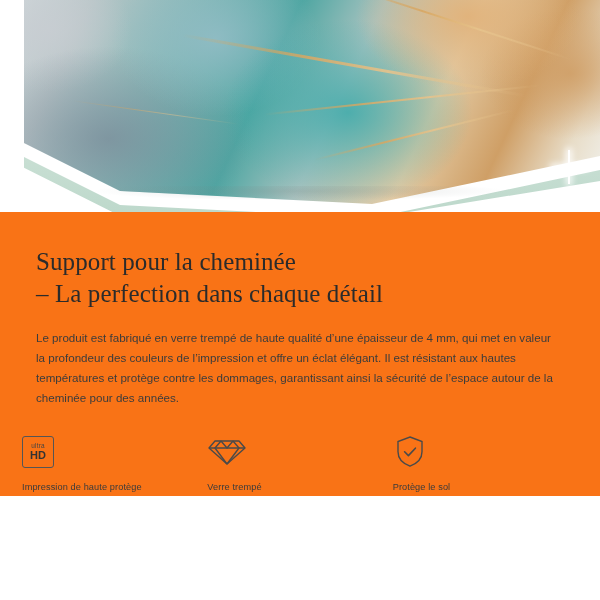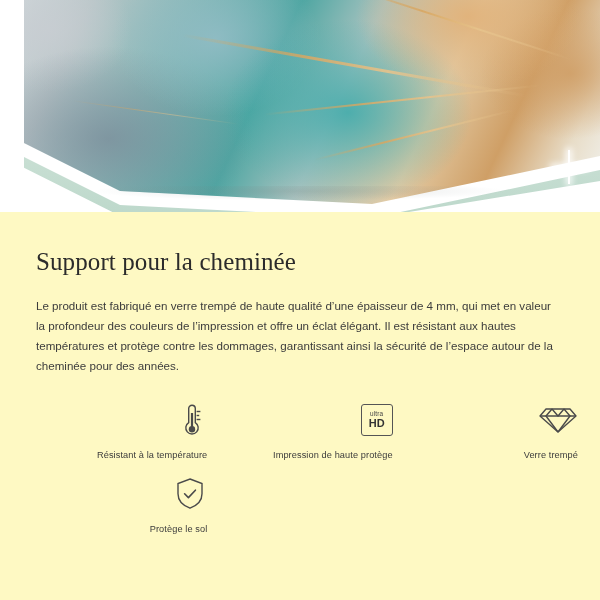--- a/index.html
+++ b/index.html
@@ -9,22 +9,22 @@
   body {
     width: 600px;
     height: 600px;
     background: #ffffff;
     font-family: "Liberation Sans", sans-serif;
     overflow: hidden;
   }
   .page {
     position: relative;
     width: 600px;
-    height: 600px;
-    background: #fef9c3;
+    height: 496px;
+    background: #f97316;
     box-sizing: border-box;
   }
 
   
   .hero {
     position: relative;
     width: 600px;
     height: 212px;
     overflow: hidden;
     background: #ffffff;
@@ -122,21 +122,21 @@
   .features {
     margin-top: 22px;
     padding: 0 22px;
     display: grid;
     grid-template-columns: repeat(3, 1fr);
     row-gap: 12px;
   }
   .feature {
     display: flex;
     flex-direction: column;
-    align-items: flex-end;
+    align-items: flex-start;
     justify-content: flex-start;
     text-align: center;
   }
   .feature-icon {
     height: 44px;
     display: flex;
     align-items: center;
     justify-content: center;
     color: #4a4a4a;
   }
@@ -175,39 +175,27 @@
       <div class="hero-vein v5"></div>
     </div>
     <div class="hero-edge"></div>
     <div class="hero-shadow"></div>
     <div class="sparkle"></div>
   </div>
 
   <div class="content">
     <h1 class="headline">
       <span>Support pour la cheminée</span>
+      <span class="line2">– La perfection dans chaque détail</span>
     </h1>
     <p class="paragraph">Le produit est fabriqué en verre trempé de haute qualité d’une épaisseur de 4 mm, qui met en valeur la profondeur des couleurs de l’impression et offre un éclat élégant. Il est résistant aux hautes températures et protège contre les dommages, garantissant ainsi la sécurité de l’espace autour de la cheminée pour des années.</p>
   </div>
 
   <div class="features">
 
-    <div class="feature">
-      <div class="feature-icon">
-        <svg width="30" height="38" viewBox="0 0 30 38" fill="none" stroke="#4a4a4a" stroke-width="1.4">
-          <path d="M15 4.2a3.3 3.3 0 0 0-3.3 3.3v14.1a6.2 6.2 0 1 0 6.6 0V7.5A3.3 3.3 0 0 0 15 4.2z"></path>
-          <circle cx="15" cy="28.2" r="3.2" fill="#4a4a4a" stroke="none"></circle>
-          <rect x="13.9" y="12" width="2.2" height="14" fill="#4a4a4a" stroke="none"></rect>
-          <line x1="19.6" y1="10.5" x2="23.4" y2="10.5"></line>
-          <line x1="19.6" y1="14.5" x2="22.2" y2="14.5"></line>
-          <line x1="19.6" y1="18.5" x2="23.4" y2="18.5"></line>
-        </svg>
-      </div>
-      <div class="feature-label">Résistant à la température</div>
-    </div>
 
     <div class="feature">
       <div class="feature-icon">
         <div class="hd-badge">
           <span class="t1">ultra</span>
           <span class="t2">HD</span>
         </div>
       </div>
       <div class="feature-label">Impression de haute protège</div>
     </div>

